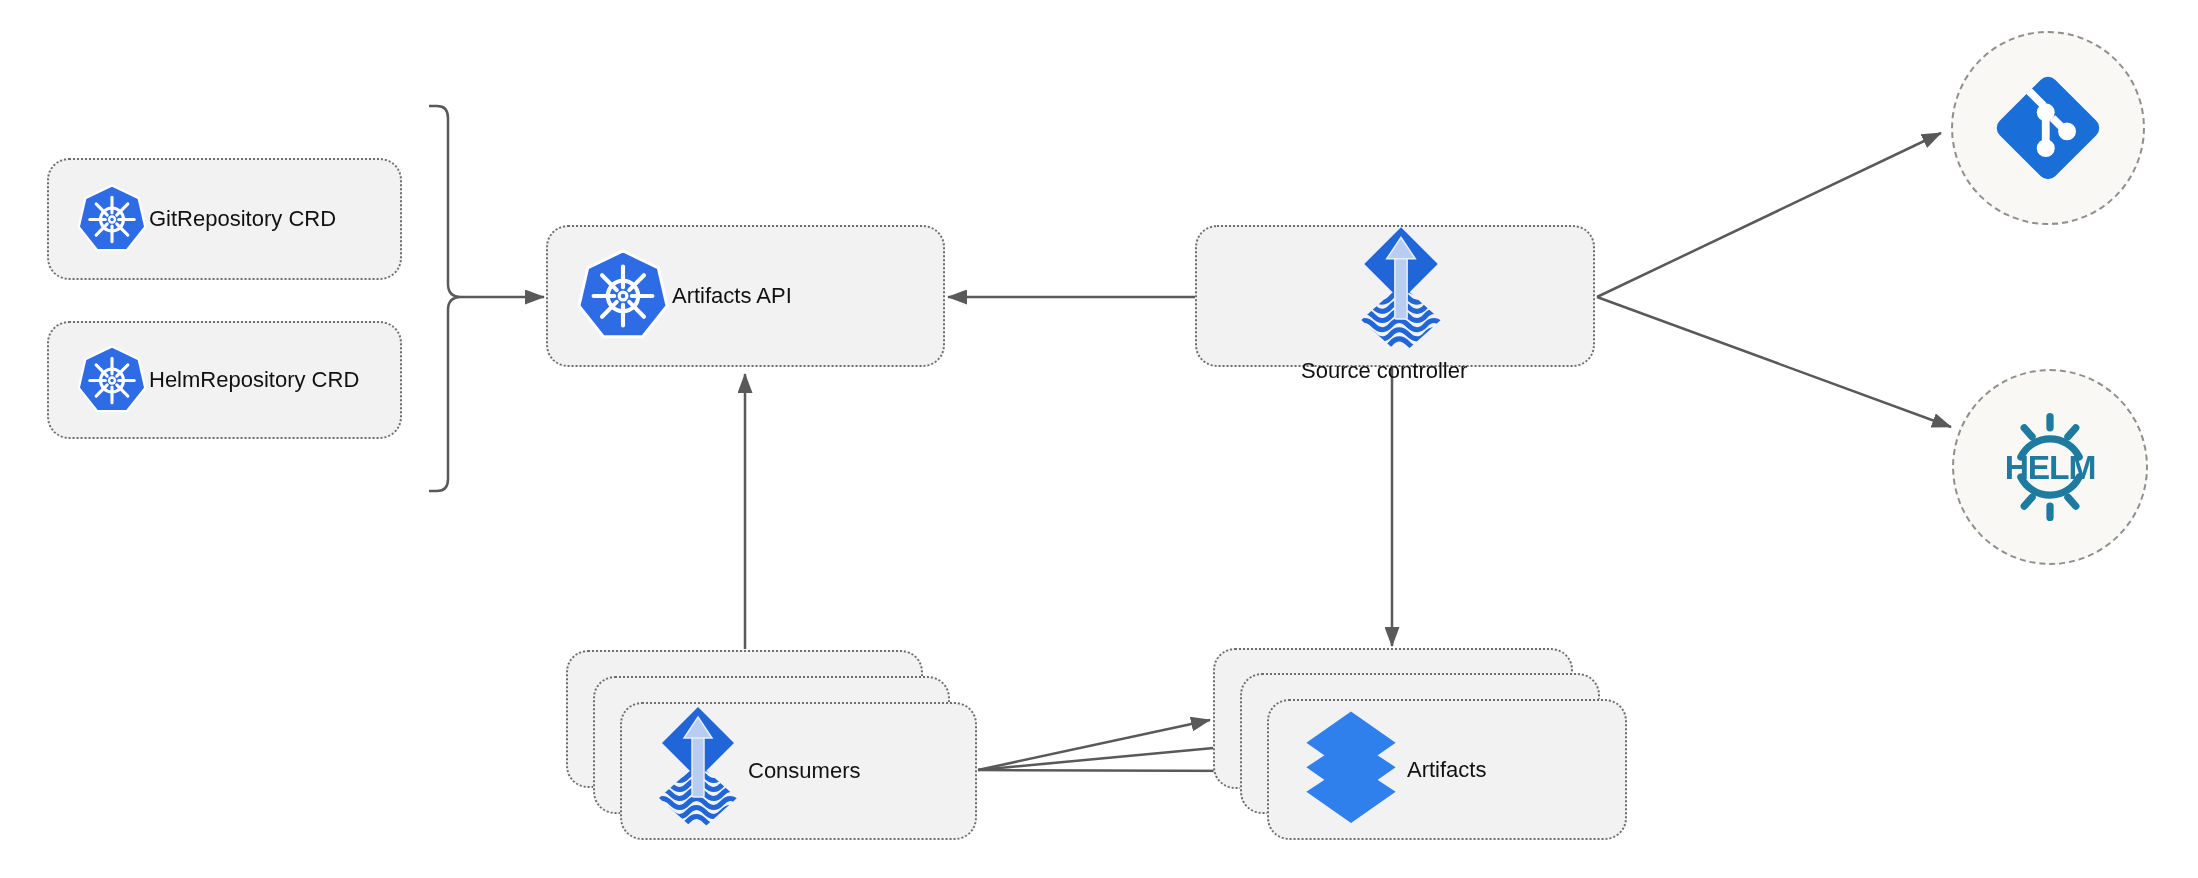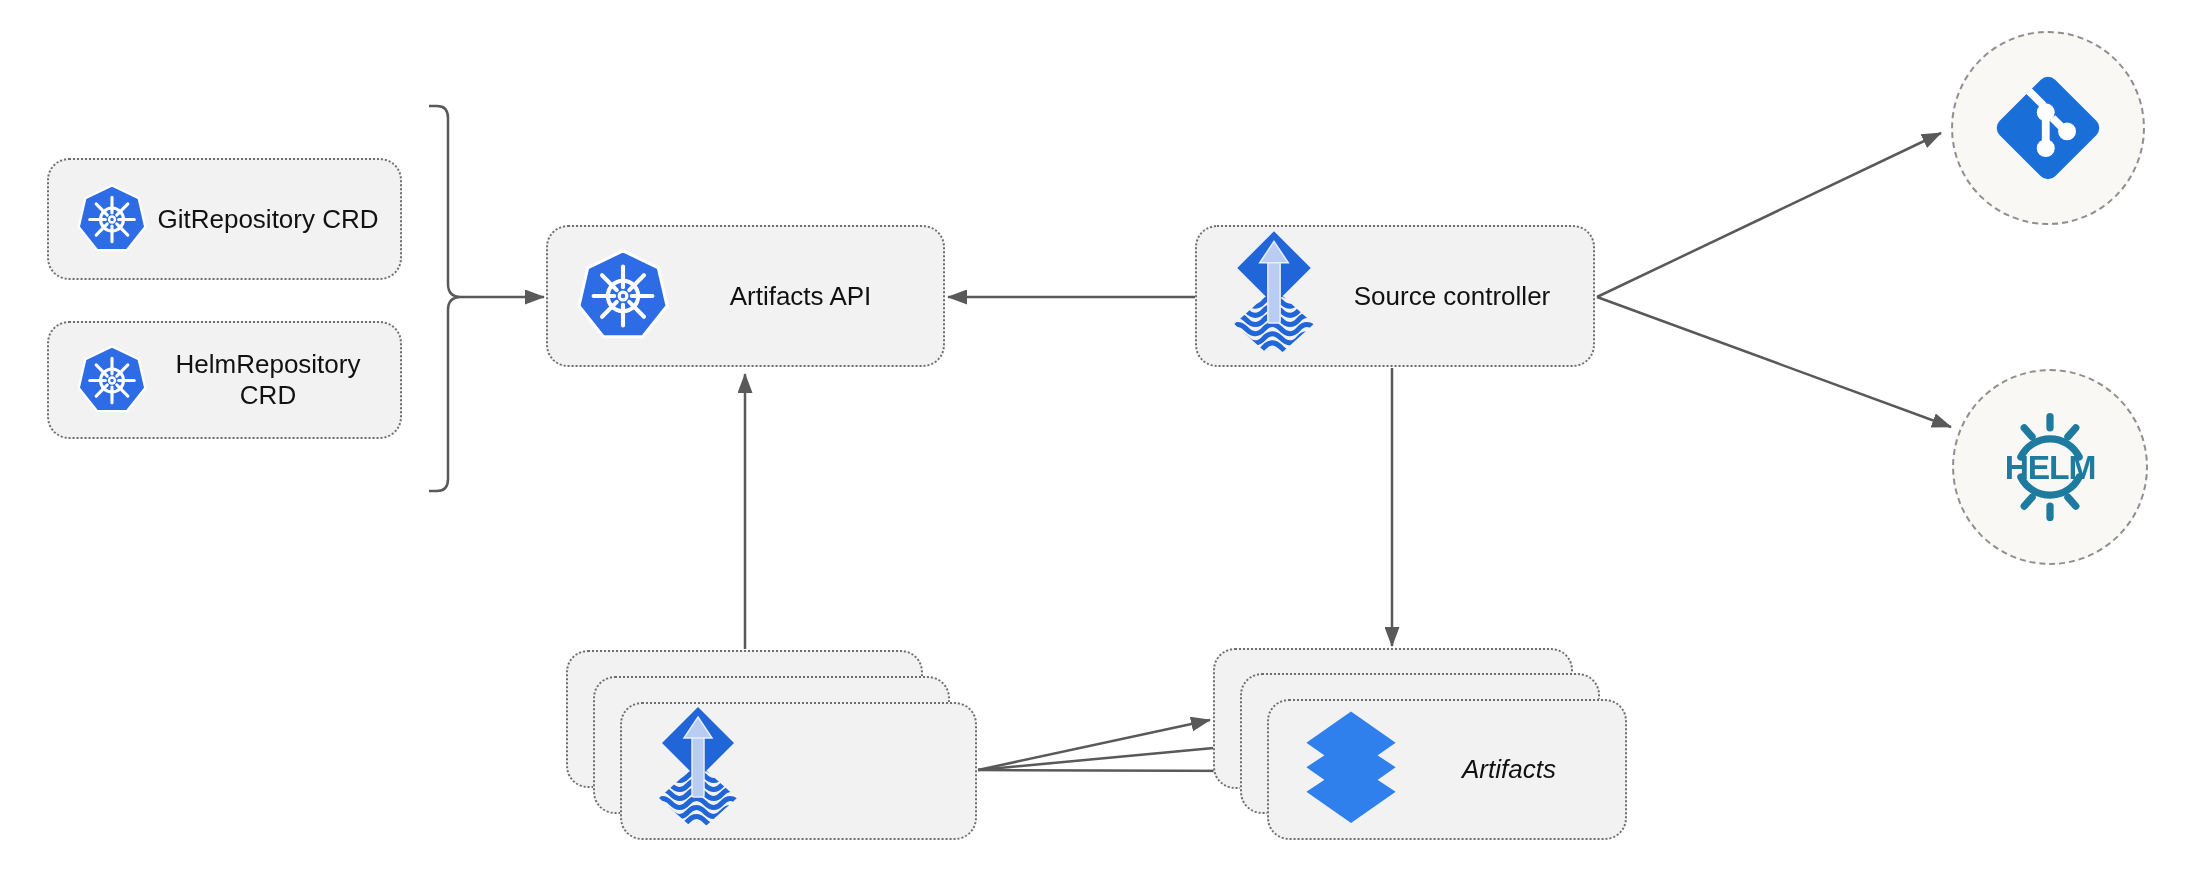--- a/index.html
+++ b/index.html
@@ -28,22 +28,22 @@
   }
   .layer{
     position:absolute;
     background:var(--node-fill,#f2f2f2);
     border:2px dotted var(--node-border,#6e6e6e);
     border-radius:22px;
     box-sizing:border-box;
   }
   .nicon{flex:0 0 auto;display:flex;align-items:center;justify-content:center;}
   .nlabel{
-    flex:1 1 auto;text-align:center;
-    font-size:26px;line-height:1.18;color:var(--text,#111);
+    flex:1 1 auto;text-align:left;
+    font-size:22px;line-height:1.18;color:var(--text,#111);
   }
   .n-crd .nlabel{flex:none;width:238px;margin:auto;}
   .n-source .nlabel{flex:none;width:200px;margin:auto;}
   .n-single .nlabel{white-space:nowrap;}
 
   
   .endpoint{
     position:absolute;border-radius:50%;
     background:var(--circle-fill,#f9f8f5);
     border:2.5px dashed var(--circle-border,#8f8f8f);
@@ -187,42 +187,43 @@
 
   <div class="node n-single" style="left:546px;top:225px;width:399px;height:142px;">
     <span class="nicon">
       <svg width="98" height="102">
           <use href="#sym-k8s"></use>
         </svg>
     </span>
     <span class="nlabel">Artifacts API</span>
   </div>
 
-  <div class="node n-source" style="left:1195px;top:225px;width:400px;height:142px;">
+  <div class="node n-source" style="left:1195px;top:225px;width:400px;height:142px;flex-direction:column;">
     <span class="nicon">
       <svg width="102" height="131">
           <use href="#sym-flux"></use>
         </svg>
     </span>
     <span class="nlabel">Source controller</span>
   </div>
 
   <div class="layer" style="left:566px;top:650px;width:357px;height:138px;"></div>
   <div class="layer" style="left:593px;top:676px;width:357px;height:138px;"></div>
   <div class="node n-single" style="left:620px;top:702px;width:357px;height:138px;">
     <span class="nicon">
       <svg width="100" height="128">
           <use href="#sym-flux"></use>
         </svg>
     </span>
+    <span class="nlabel">Consumers</span>
   </div>
 
   <div class="layer" style="left:1213px;top:648px;width:360px;height:141px;"></div>
   <div class="layer" style="left:1240px;top:673px;width:360px;height:141px;"></div>
-  <div class="node n-single" style="left:1267px;top:699px;width:360px;height:141px;font-style:italic;">
+  <div class="node n-single" style="left:1267px;top:699px;width:360px;height:141px;">
     <span class="nicon">
       <svg width="112" height="125">
           <use href="#sym-layers"></use>
         </svg>
     </span>
     <span class="nlabel">Artifacts</span>
   </div>
 
   <div class="endpoint" style="left:1951px;top:31px;width:194px;height:194px;">
     <span class="nicon">

